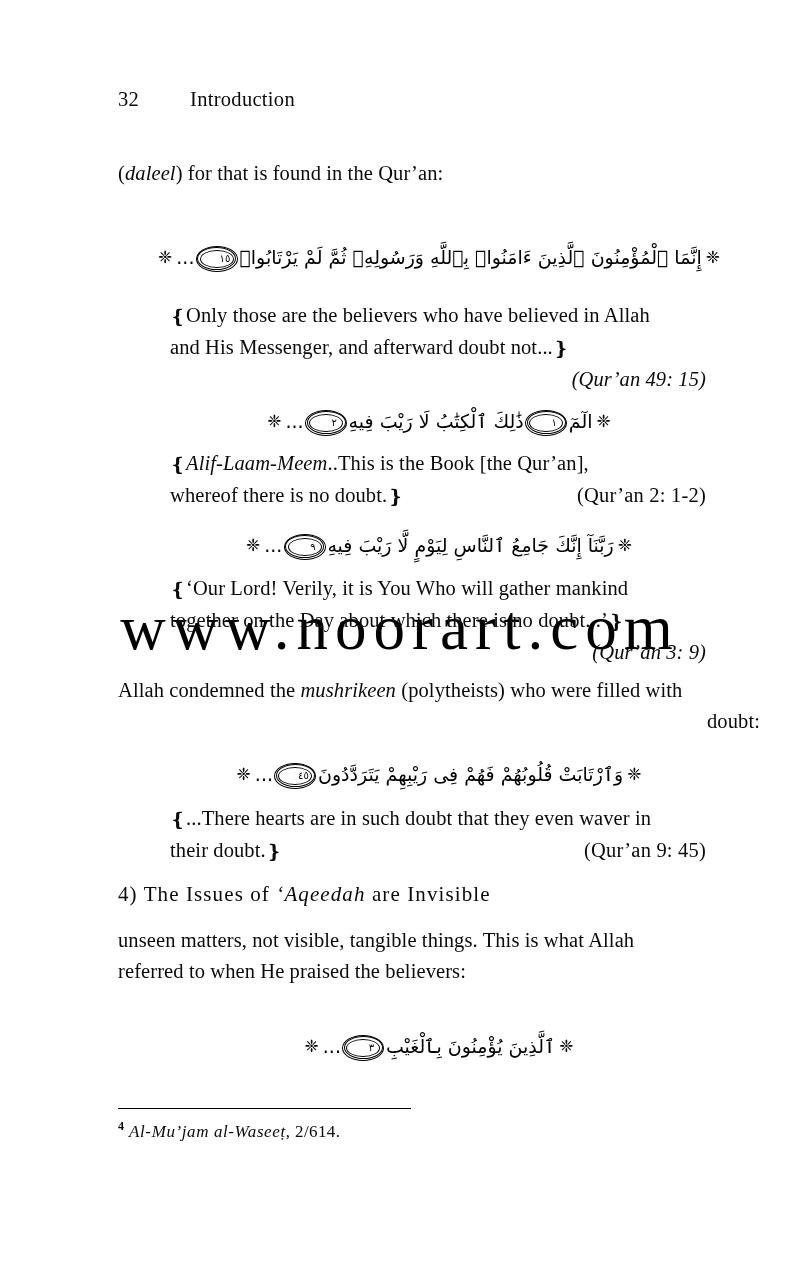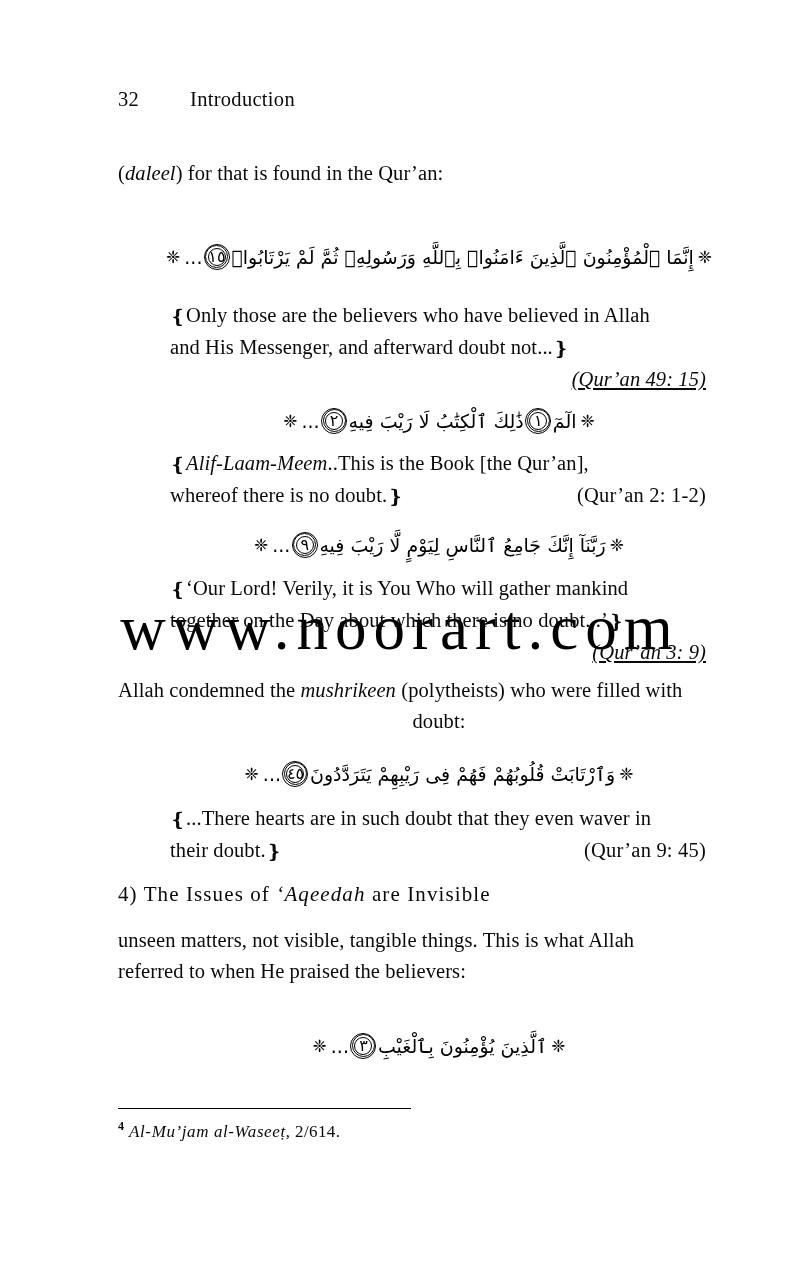--- a/index.html
+++ b/index.html
@@ -93,30 +93,31 @@
   }
   .ayah .orn {
     font-family: "DejaVu Sans", sans-serif;
     font-size: 17px;
     vertical-align: 1px;
     padding: 0 4px;
   }
   .ayah .vmark {
     display: inline-block;
     font-family: "DejaVu Sans", sans-serif;
-    font-size: 16px;
+    font-size: 10px;
     width: 21px;
     height: 21px;
     line-height: 21px;
     text-align: center;
     border: 1.6px solid #000;
     border-radius: 50%;
     margin: 0 3px;
     vertical-align: 2px;
     position: relative;
+    padding-left: 16px;
   }
   .ayah .vmark::before,
   .ayah .vmark::after {
     content: "";
     position: absolute;
     left: -2.5px;
     top: -2.5px;
     right: -2.5px;
     bottom: -2.5px;
     border: 1.2px solid #000;
@@ -153,21 +154,20 @@
   }
   .cite {
     font-size: 20.5px;
     letter-spacing: 0.2px;
   }
   .cite-right {
     display: block;
     text-align: right;
     font-style: italic;
     font-size: 20.5px;
-    text-decoration: underline;
   }
 
   
   .heading {
     position: absolute;
     left: 118px;
     width: 642px;
     font-weight: normal;
     font-size: 21px;
     letter-spacing: 1.1px;
@@ -260,21 +260,21 @@
       <span class="tline">
         <span>together  on  the  Day  about  which  there  is  no  doubt...’</span><span class="brk">❵</span>
       </span>
       <span class="cite-right">(Qur’an 3: 9)</span>
     </div>
 
     <div class="body-block" style="top:675px;">
       <p class="para">
         <span>Allah condemned the </span><span class="it">mushrikeen</span><span> (polytheists) who were filled with</span>
       </p>
-      <p class="para" style="text-align:center;">
+      <p class="para" style="text-align:right;">
         <span>doubt:</span>
       </p>
     </div>
 
     <div class="ayah" style="top:757px;">
       <span class="orn">❈</span><span>وَٱرْتَابَتْ قُلُوبُهُمْ فَهُمْ فِى رَيْبِهِمْ يَتَرَدَّدُونَ</span><span class="vmark">٤٥</span><span class="ell">...</span><span class="orn">❈</span>
     </div>
 
     <div class="trans" style="top:803px; left:170px; width:536px;">
       <span class="tline">

